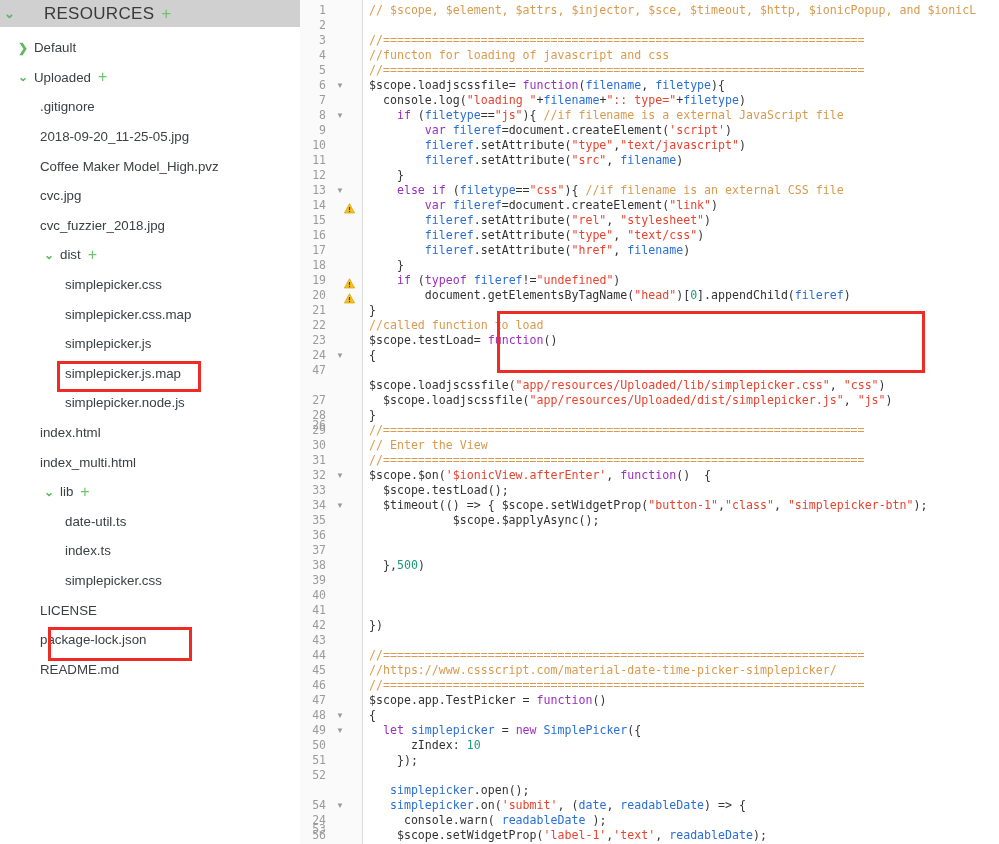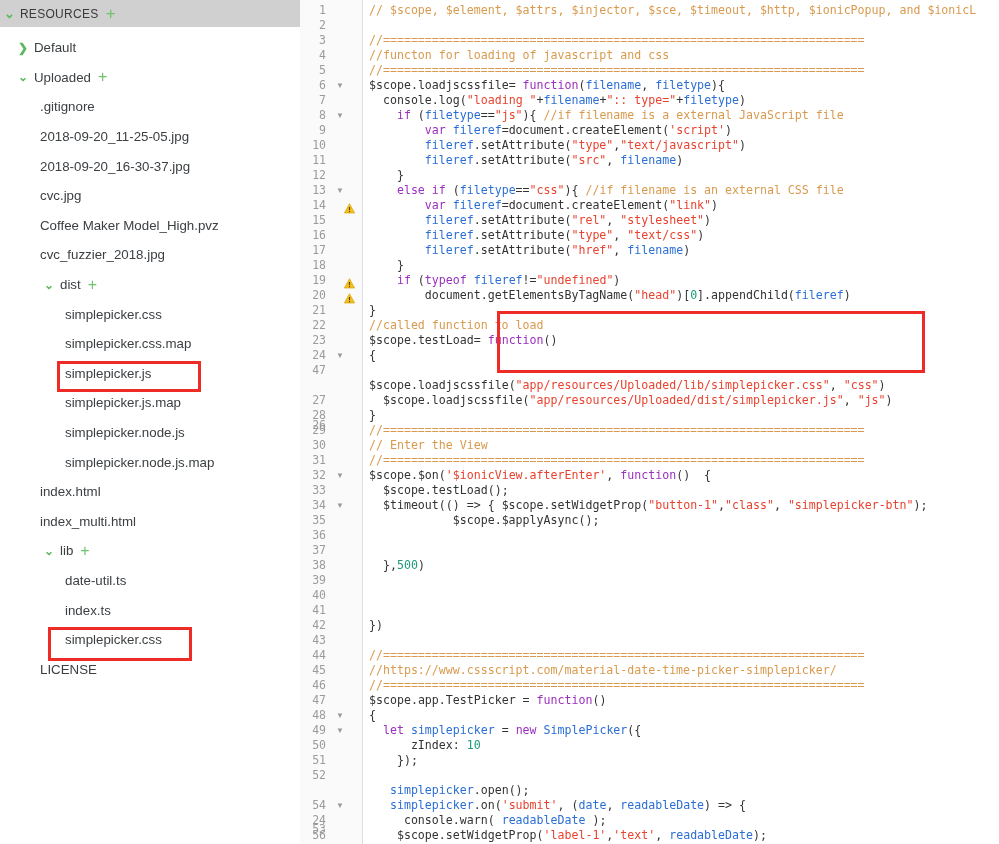--- a/index.html
+++ b/index.html
@@ -24,21 +24,21 @@
     background:#d0d0d0;
     display:flex;align-items:center;
     padding-left:4px;
     box-sizing:border-box;
   }
   .res-header .caret{
     color:#5cb85c;font-size:13px;line-height:1;margin-right:5px;
     font-weight:bold;
   }
   .res-header .res-title{
-    font-size:12px;color:#3a3a3a;letter-spacing:.3px;
+    font-size:17px;color:#3a3a3a;letter-spacing:.3px;margin-left:24px;
   }
   .res-header .plus{
     color:#6ec46e;font-size:17px;line-height:1;margin-left:7px;font-weight:300;
   }
 
   .tree{position:relative;padding-top:6px;}
   .node{
     position:relative;
     height:29.6px;
     display:flex;align-items:center;
@@ -137,27 +137,24 @@
           <span>Uploaded</span>
           <span class="plus">+</span>
         </div>
         <div class="node lvl2">
           <span>.gitignore</span>
         </div>
         <div class="node lvl2">
           <span>2018-09-20_11-25-05.jpg</span>
         </div>
         <div class="node lvl2">
-          <span>2018-09-20_16-30-37.jpg</span>
+          <span>Coffee Maker Model_High.pvz</span>
         </div>
         <div class="node lvl2">
           <span>cvc.jpg</span>
-        </div>
-        <div class="node lvl2">
-          <span>Coffee Maker Model_High.pvz</span>
         </div>
         <div class="node lvl2">
           <span>cvc_fuzzier_2018.jpg</span>
         </div>
         <div class="node lvl3">
           <span class="caret">⌄</span>
           <span>dist</span>
           <span class="plus">+</span>
         </div>
         <div class="node lvl4">
@@ -168,23 +165,20 @@
         </div>
         <div class="node lvl4">
           <span>simplepicker.js</span>
         </div>
         <div class="node lvl4">
           <span>simplepicker.js.map</span>
         </div>
         <div class="node lvl4">
           <span>simplepicker.node.js</span>
         </div>
-        <div class="node lvl4">
-          <span>simplepicker.node.js.map</span>
-        </div>
         <div class="node lvl2">
           <span>index.html</span>
         </div>
         <div class="node lvl2">
           <span>index_multi.html</span>
         </div>
         <div class="node lvl3">
           <span class="caret">⌄</span>
           <span>lib</span>
           <span class="plus">+</span>
@@ -193,20 +187,26 @@
           <span>date-util.ts</span>
         </div>
         <div class="node lvl4">
           <span>index.ts</span>
         </div>
         <div class="node lvl4">
           <span>simplepicker.css</span>
         </div>
         <div class="node lvl2">
           <span>LICENSE</span>
+        </div>
+        <div class="node lvl2">
+          <span>package-lock.json</span>
+        </div>
+        <div class="node lvl2">
+          <span>README.md</span>
         </div>
       </div>
 
   </div>
 
   <div class="editor">
     <div class="gutter" id="gutter">
         <div class="gnum" style="top: 3px;">1</div>
         <div class="gnum" style="top: 18px;">2</div>
         <div class="gnum" style="top: 33px;">3</div>

